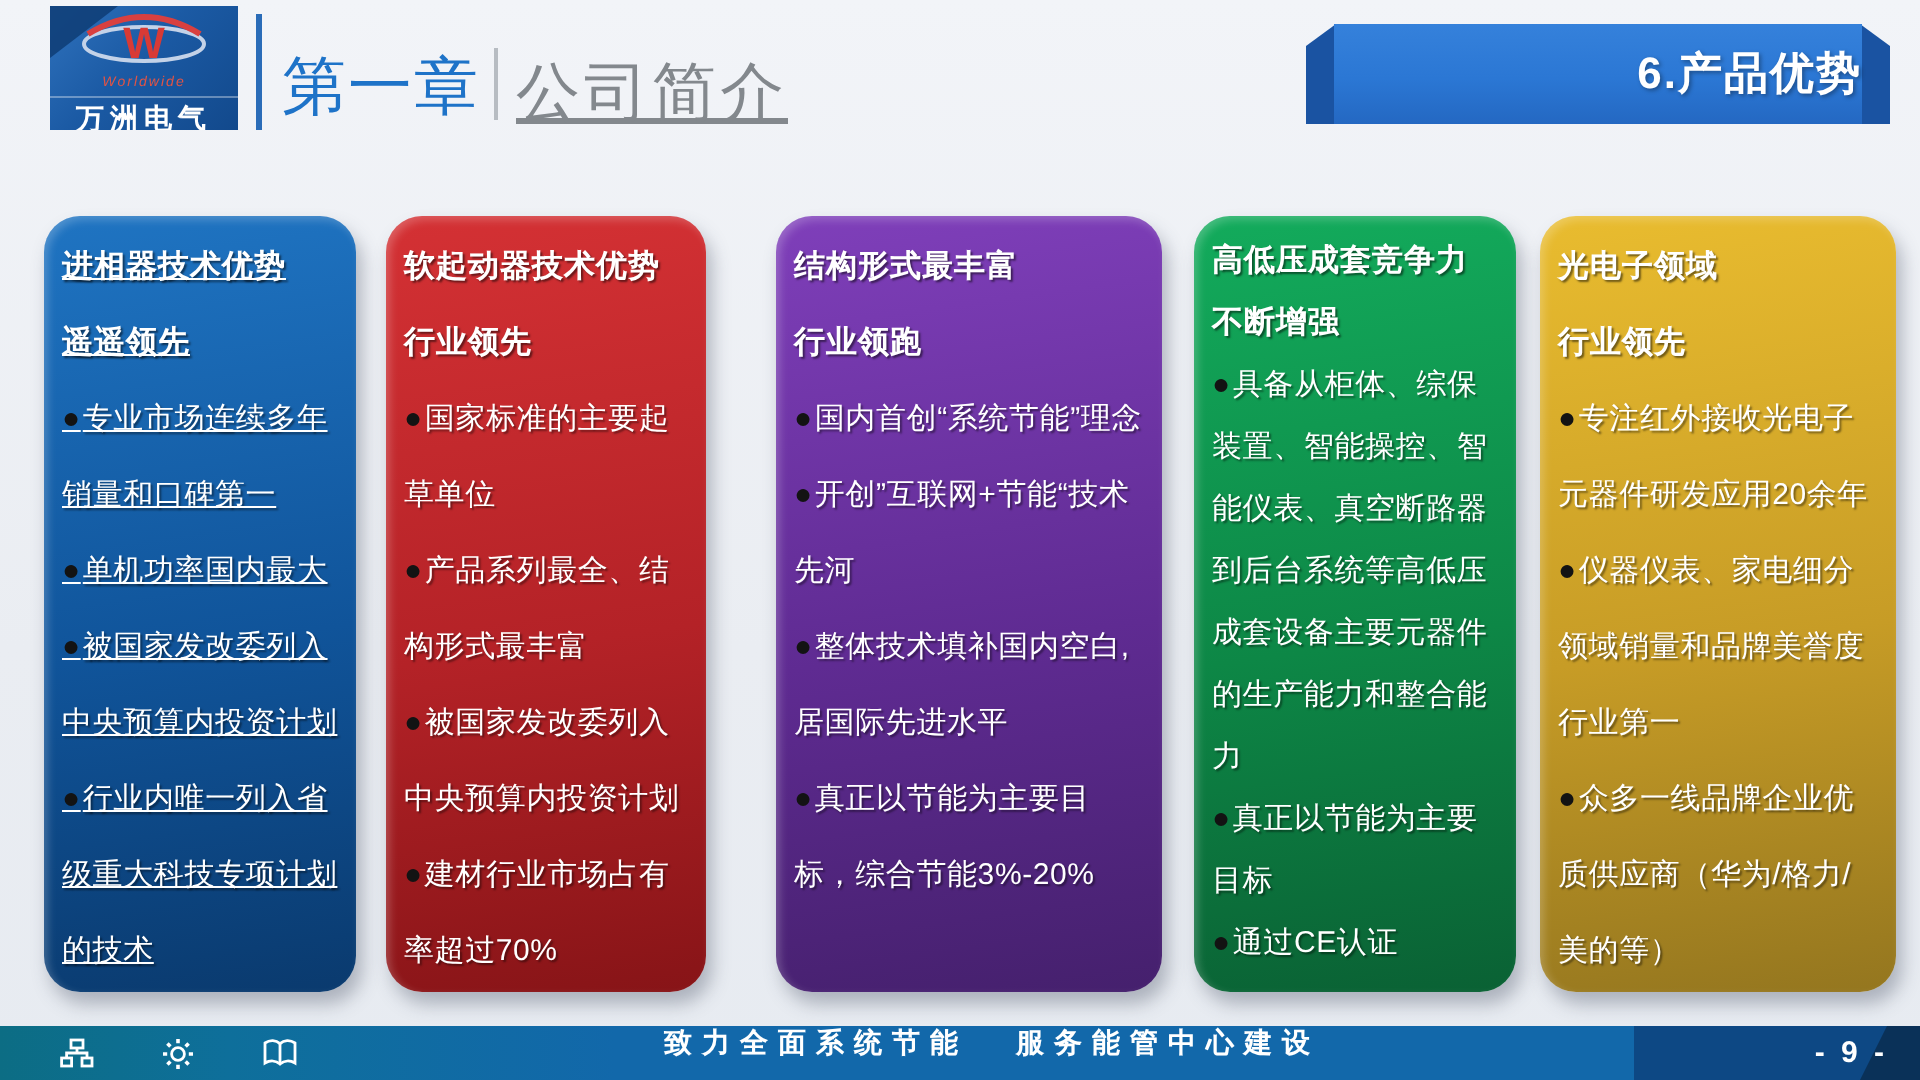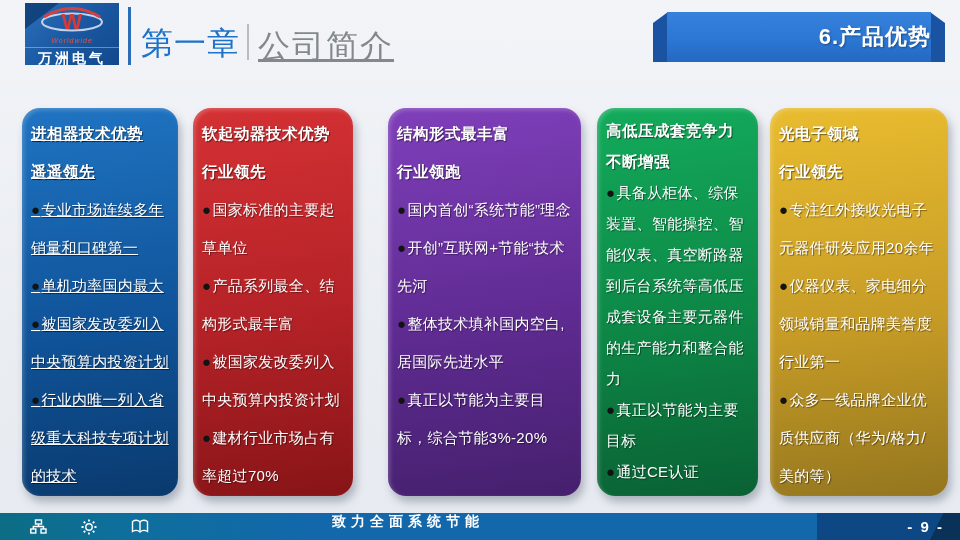--- a/index.html
+++ b/index.html
@@ -166,18 +166,19 @@
       </span>
       <span>
         <svg width="18" height="15" viewBox="0 0 18 15" fill="none" stroke="#ffffff" stroke-width="1.4">
           <path d="M1.5 2.5 C4 0.8 7 1 9 2.8 C11 1 14 0.8 16.5 2.5 V12.5 C14 11 11 11.2 9 13 C7 11.2 4 11 1.5 12.5 Z"></path>
           <path d="M9 2.8 V13"></path>
         </svg>
       </span>
     </div>
     <div class="slogan">
       <span>致力全面系统节能</span>
+      <span>服务能管中心建设</span>
     </div>
     <div class="footer-right"></div>
     <div class="page-num">- 9 -</div>
   </footer>
 
 </div>
 
 </body></html>

